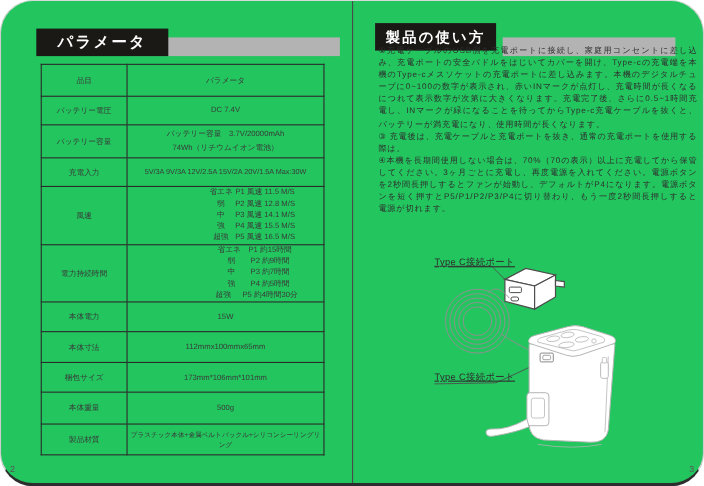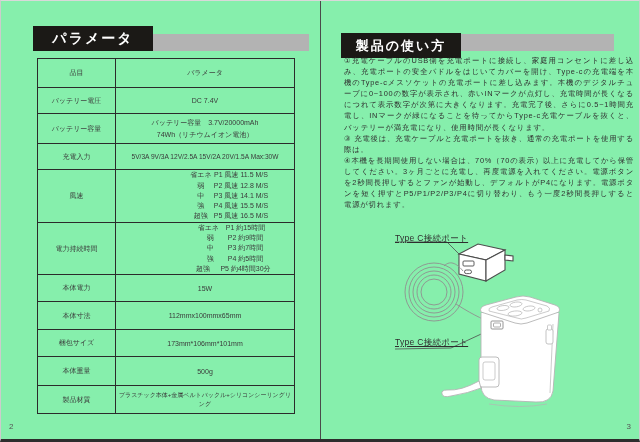--- a/index.html
+++ b/index.html
@@ -5,26 +5,27 @@
   * { box-sizing: border-box; margin: 0; padding: 0; }
   html, body { width: 640px; height: 442px; }
   body {
     font-family: "Liberation Sans", "DejaVu Sans", sans-serif;
     background: #ffffff;
     color: #333333;
   }
   .spread {
     position: relative;
     width: 640px; height: 442px;
-    background: #86efac;
+    background: #22c55e;
     border-left: 1px solid #cccccc;
     border-top: 1px solid #d9d9d9;
     border-right: 1px solid #cccccc;
     border-bottom: 3px solid #2d2d2d;
     overflow: hidden;
+    border-radius: 30px;
   }
   .page-divider {
     position: absolute; left: 319px; top: 0; bottom: 0;
     width: 1px; background: #4a4a4a;
   }
   
   .hdr-gray {
     position: absolute; height: 17px; background: #b3b3b3;
   }
   .hdr-black {
@@ -50,21 +51,21 @@
   .two-line div { line-height: 12px; }
   .mode-list { padding-left: 46px; text-align: left; }
   .mode-line { line-height: 10.2px; white-space: nowrap; }
   .mode-line .m  { display: inline-block; width: 26px; }
   .mode-line .m2 { display: inline-block; width: 35px; }
   .page-num {
     position: absolute; bottom: 8px; font-size: 8px; color: #555555;
   }
   
   .usage-text {
-    position: absolute; left: 343px; top: 54px; width: 290px;
+    position: absolute; left: 343px; top: 39px; width: 290px;
     font-size: 7.4px; line-height: 11.1px; letter-spacing: 0.75px;
     text-align: justify; color: #2f2f2f;
   }
   
   .diagram-svg { position: absolute; left: 330px; top: 228px; }
   .port-label {
     position: absolute; font-size: 8.5px; color: #2e2e2e;
     letter-spacing: 0.3px; white-space: nowrap; text-decoration: underline;
   }
   .lbl-adapter { left: 394px; top: 232px; }
@@ -145,21 +146,21 @@
     </tbody>
       </table>
 
     <div class="page-num" style="left:8px;">2</div>
   </div>
 
   <div class="page-divider"></div>
 
   <div>
     <div class="hdr-gray" style="left:456px; top:33px; width:157px;"></div>
-    <div class="hdr-black" style="left:340px; top:32px; width:120px; font-size:13px;">
+    <div class="hdr-black" style="left:340px; top:20px; width:110px; font-size:13px;">
       <span>製品の使い方</span>
     </div>
 
     <div class="usage-text">
       <p>①充電ケーブルのUSB側を充電ポートに接続し、家庭用コンセントに差し込み、充電ポートの安全パドルをはじいてカバーを開け、Type-cの充電端を本機のType-cメスソケットの充電ポートに差し込みます。本機のデジタルチューブに0~100の数字が表示され、赤いINマークが点灯し、充電時間が長くなるにつれて表示数字が次第に大きくなります。充電完了後、さらに0.5~1時間充電し、INマークが緑になることを待ってからType-c充電ケーブルを抜くと、バッテリーが満充電になり、使用時間が長くなります。</p>
       <p>③ 充電後は、充電ケーブルと充電ポートを抜き、通常の充電ポートを使用する際は。</p>
       <p>④本機を長期間使用しない場合は、70%（70の表示）以上に充電してから保管してください。3ヶ月ごとに充電し、再度電源を入れてください。電源ボタンを2秒間長押しするとファンが始動し、デフォルトがP4になります。電源ボタンを短く押すとP5/P1/P2/P3/P4に切り替わり、もう一度2秒間長押しすると電源が切れます。</p>
     </div>
 
     <svg class="diagram-svg" width="300" height="190" viewBox="0 0 300 190">

